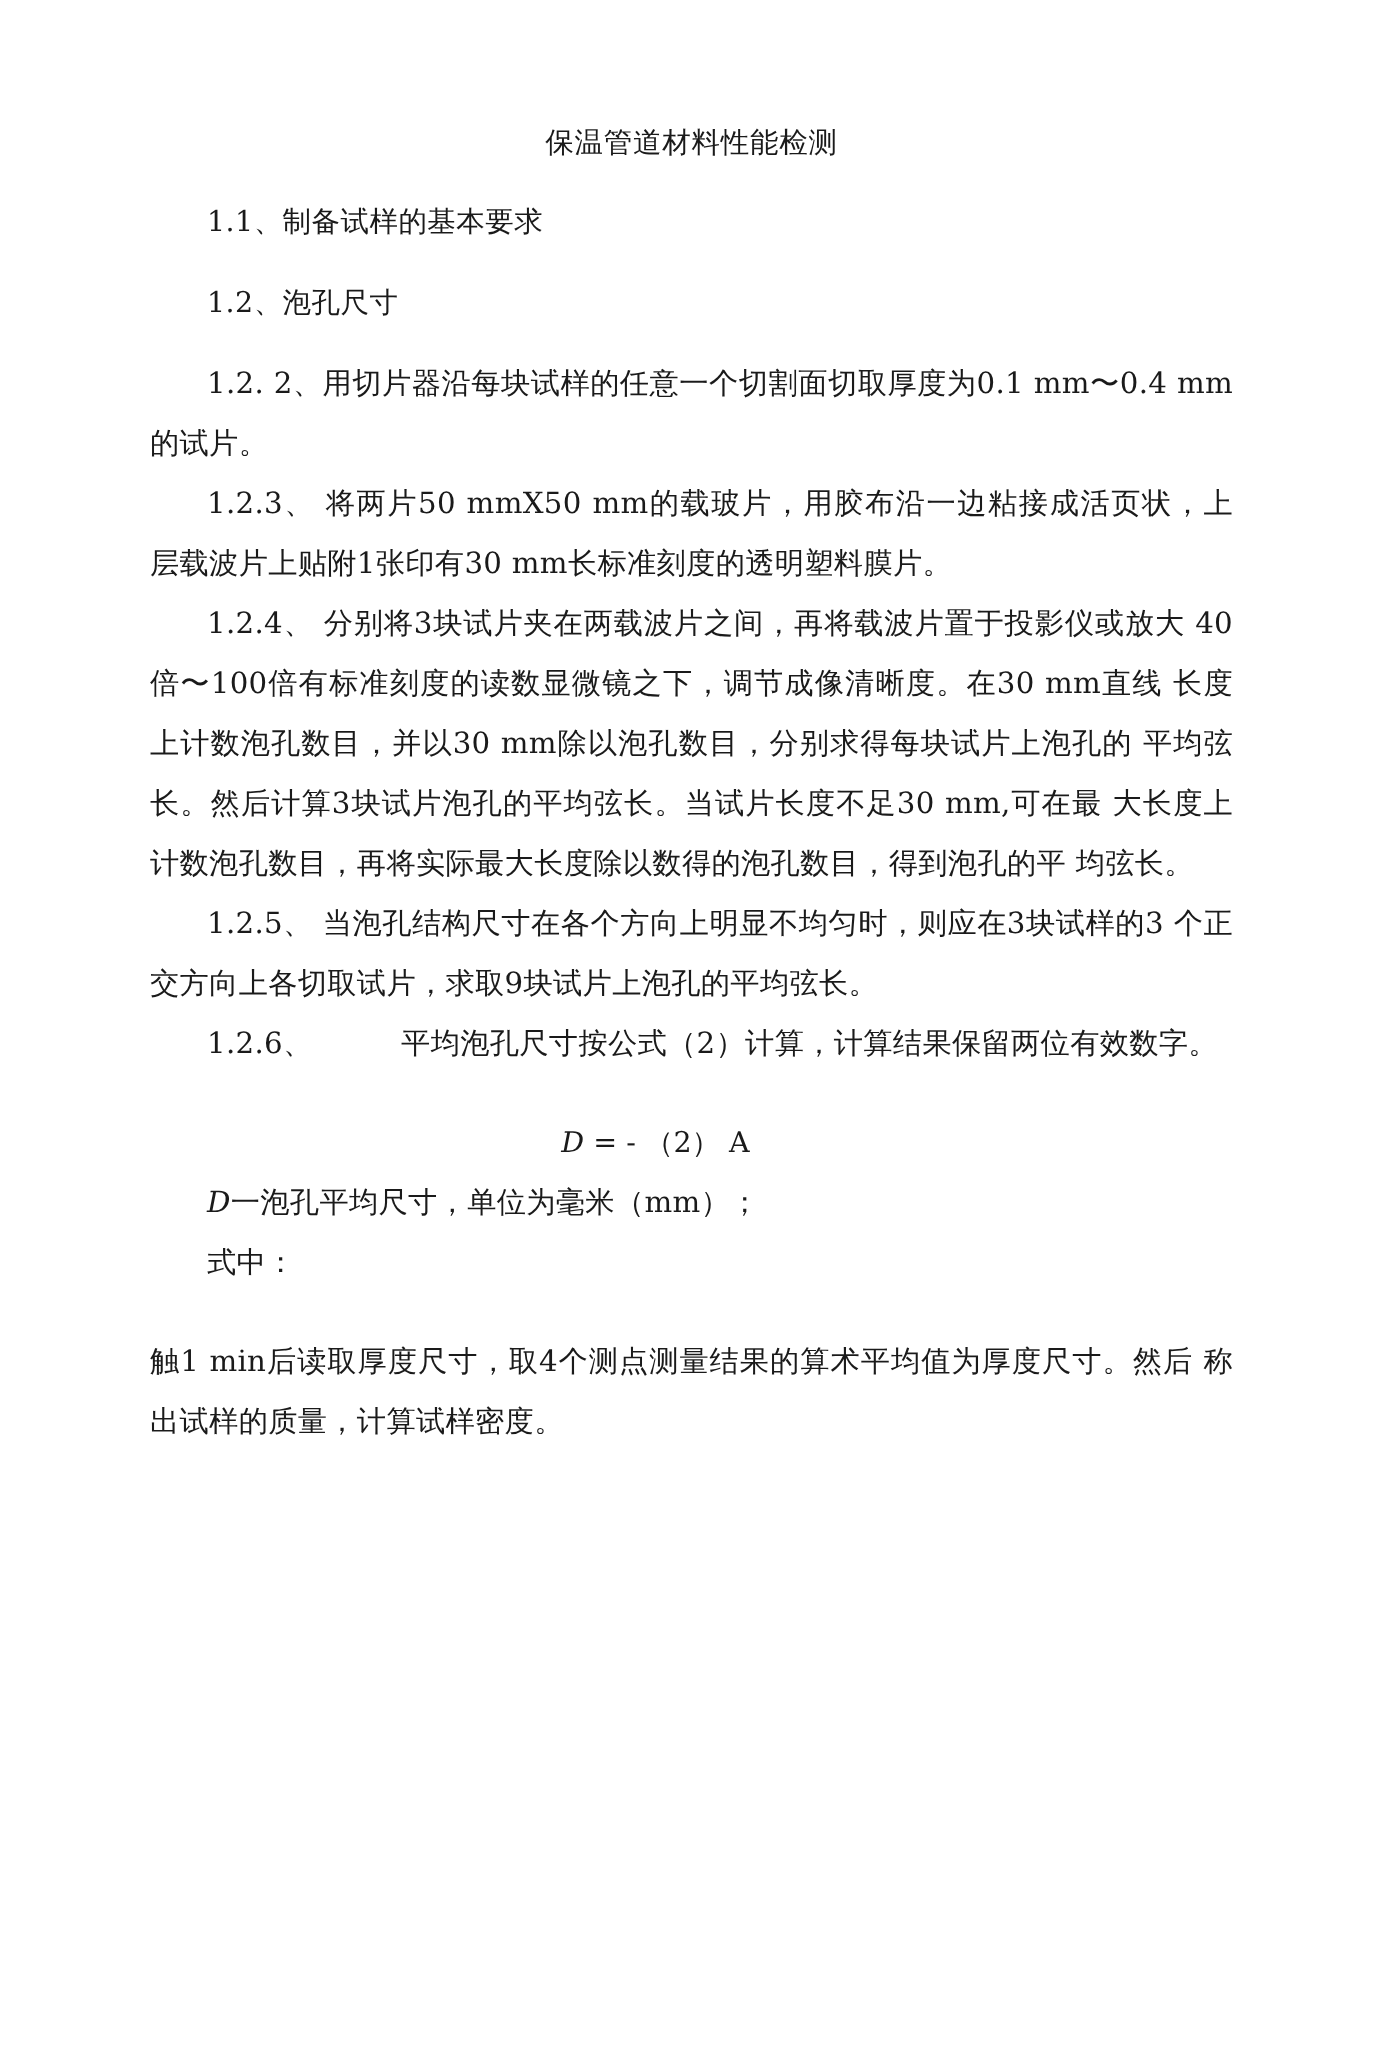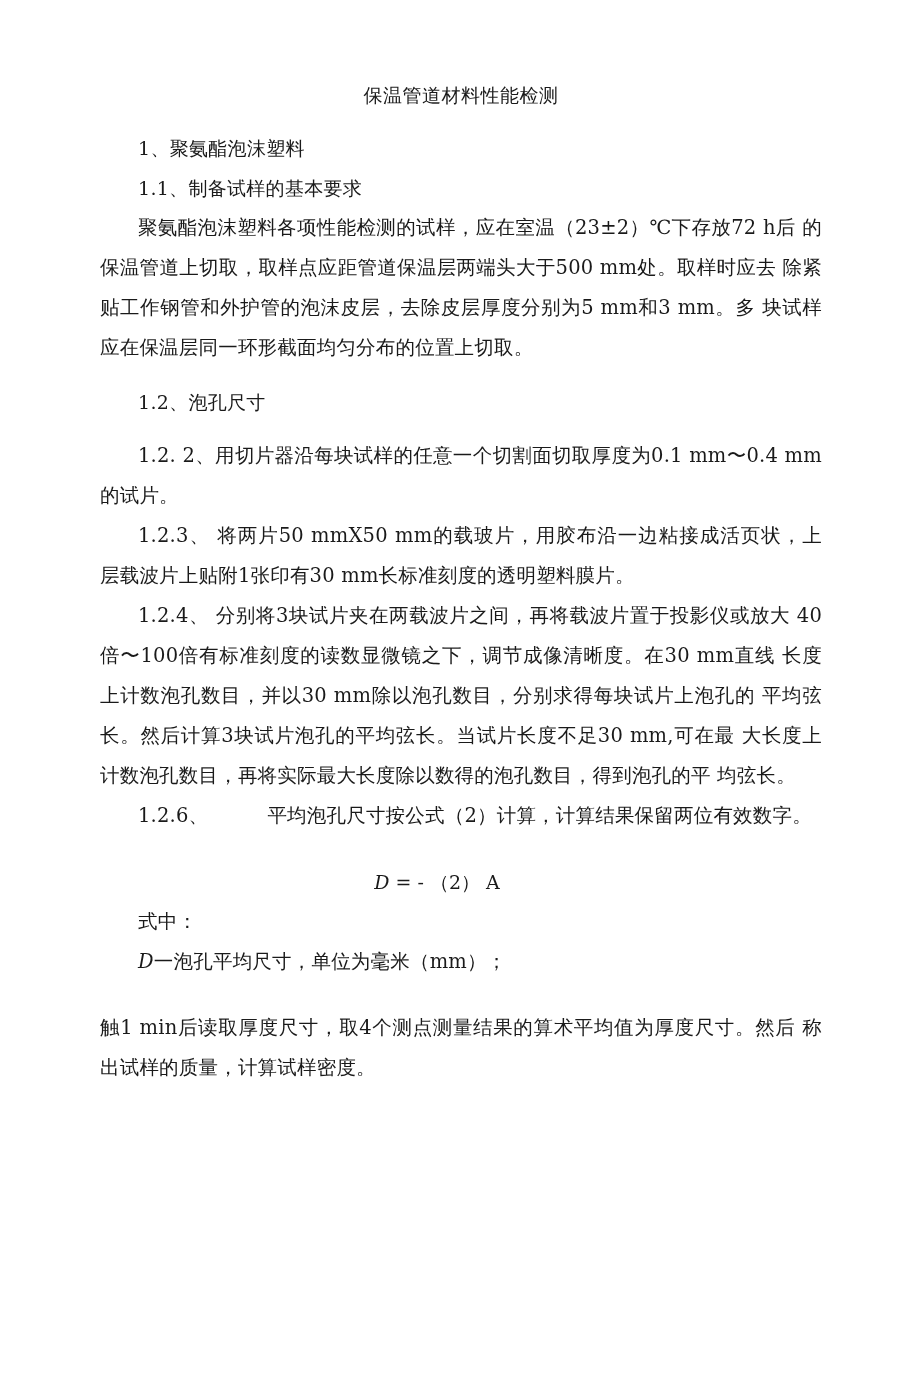--- a/index.html
+++ b/index.html
@@ -78,59 +78,58 @@
   .tail .para { text-indent: 0; }
 </style>
 </head>
 <body>
 
 <div class="page">
   <div class="content">
 
     <div class="doc-title">保温管道材料性能检测</div>
 
-    <div class="heading">1、聚氨酯泡沫塑料</div>
 
     <div class="heading">1.1、制备试样的基本要求</div>
 
-    <div class="para indent2">聚氨酯泡沫塑料各项性能检测的试样，应在室温（23±2）℃下存放72 h后 的保温管道上切取，取样点应距管道保温层两端头大于500 mm处。取样时应去 除紧贴工作钢管和外护管的泡沫皮层，去除皮层厚度分别为5 mm和3 mm。多 块试样应在保温层同一环形截面均匀分布的位置上切取。</div>
 
     <div class="spacer-sm"></div>
 
     <div class="heading">1.2、泡孔尺寸</div>
 
     <div class="spacer-sm"></div>
 
 
     <div class="para indent2">1.2. 2、用切片器沿每块试样的任意一个切割面切取厚度为0.1 mm〜0.4 mm 的试片。</div>
 
     <div class="para indent2">1.2.3、 将两片50 mmX50 mm的载玻片，用胶布沿一边粘接成活页状，上 层载波片上贴附1张印有30 mm长标准刻度的透明塑料膜片。</div>
 
     <div class="para indent2">1.2.4、 分别将3块试片夹在两载波片之间，再将载波片置于投影仪或放大 40倍〜100倍有标准刻度的读数显微镜之下，调节成像清晰度。在30 mm直线 长度上计数泡孔数目，并以30 mm除以泡孔数目，分别求得每块试片上泡孔的 平均弦长。然后计算3块试片泡孔的平均弦长。当试片长度不足30 mm,可在最 大长度上计数泡孔数目，再将实际最大长度除以数得的泡孔数目，得到泡孔的平 均弦长。</div>
 
+    <div class="para indent2">1.2.5、 当泡孔结构尺寸在各个方向上明显不均匀时，则应在3块试样的3 个正交方向上各切取试片，求取9块试片上泡孔的平均弦长。</div>
 
     <div class="para indent2">1.2.6、　　　平均泡孔尺寸按公式（2）计算，计算结果保留两位有效数字。</div>
 
     <div class="spacer-md"></div>
 
     <div class="formula-line">
       <span class="sym">D</span>
       <span>=</span>
       <span>-</span>
       <span>（2）</span>
       <span>A</span>
     </div>
 
     <div class="defs">
 
-      <div class="para" style="text-indent:38px;">式中：</div>
-
       <div class="para" style="text-indent:38px;">
         <span class="var">D</span><span>一泡孔平均尺寸，单位为毫米（mm）；</span>
       </div>
+
+      <div class="para" style="text-indent:38px;">式中：</div>
 
 
 
     </div>
 
     <div class="spacer-md"></div>
 
     <div class="tail">
       <div class="para">触1 min后读取厚度尺寸，取4个测点测量结果的算术平均值为厚度尺寸。然后 称出试样的质量，计算试样密度。</div>
     </div>

